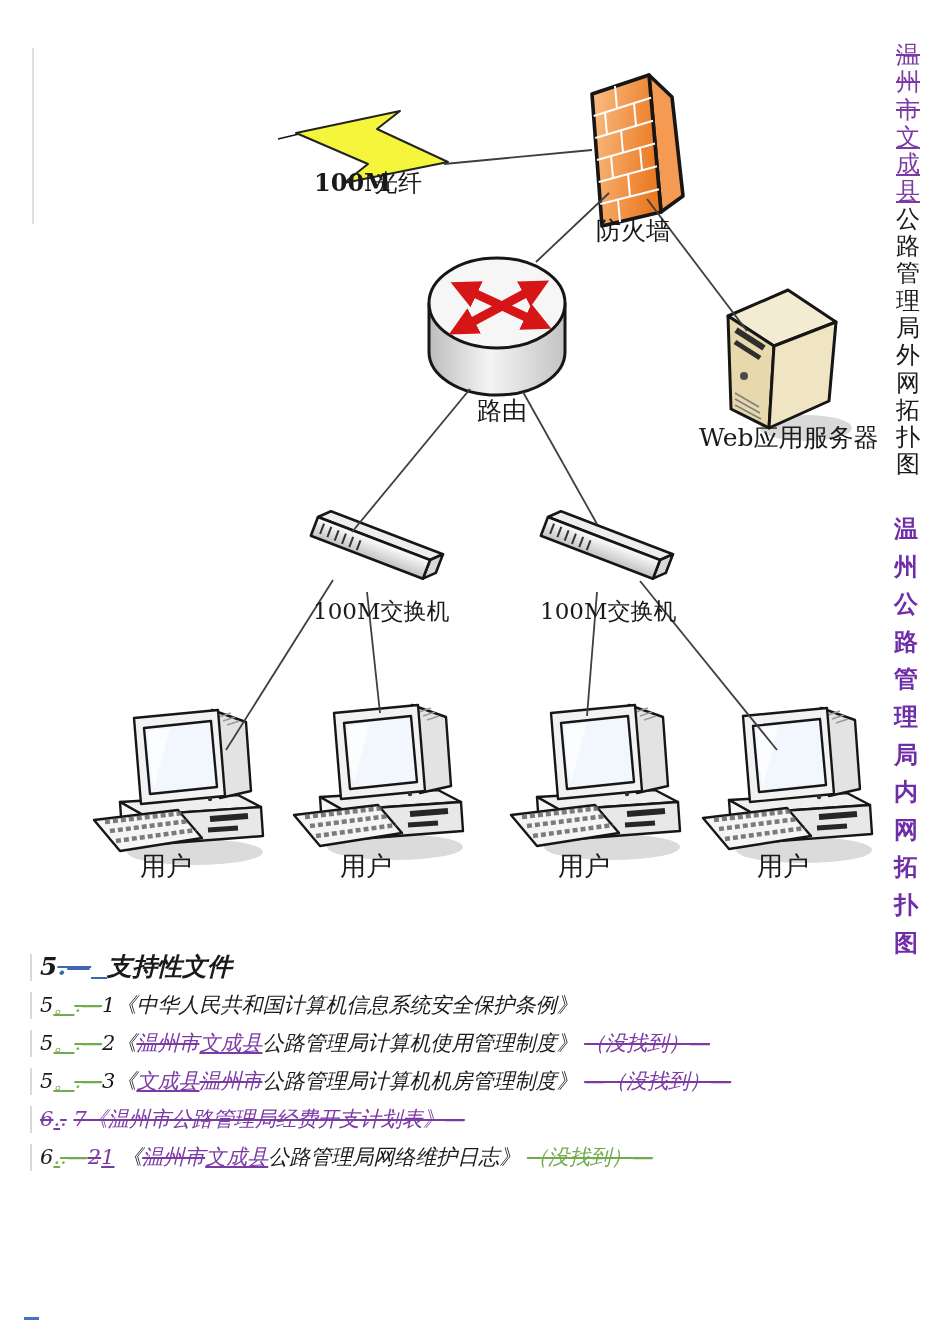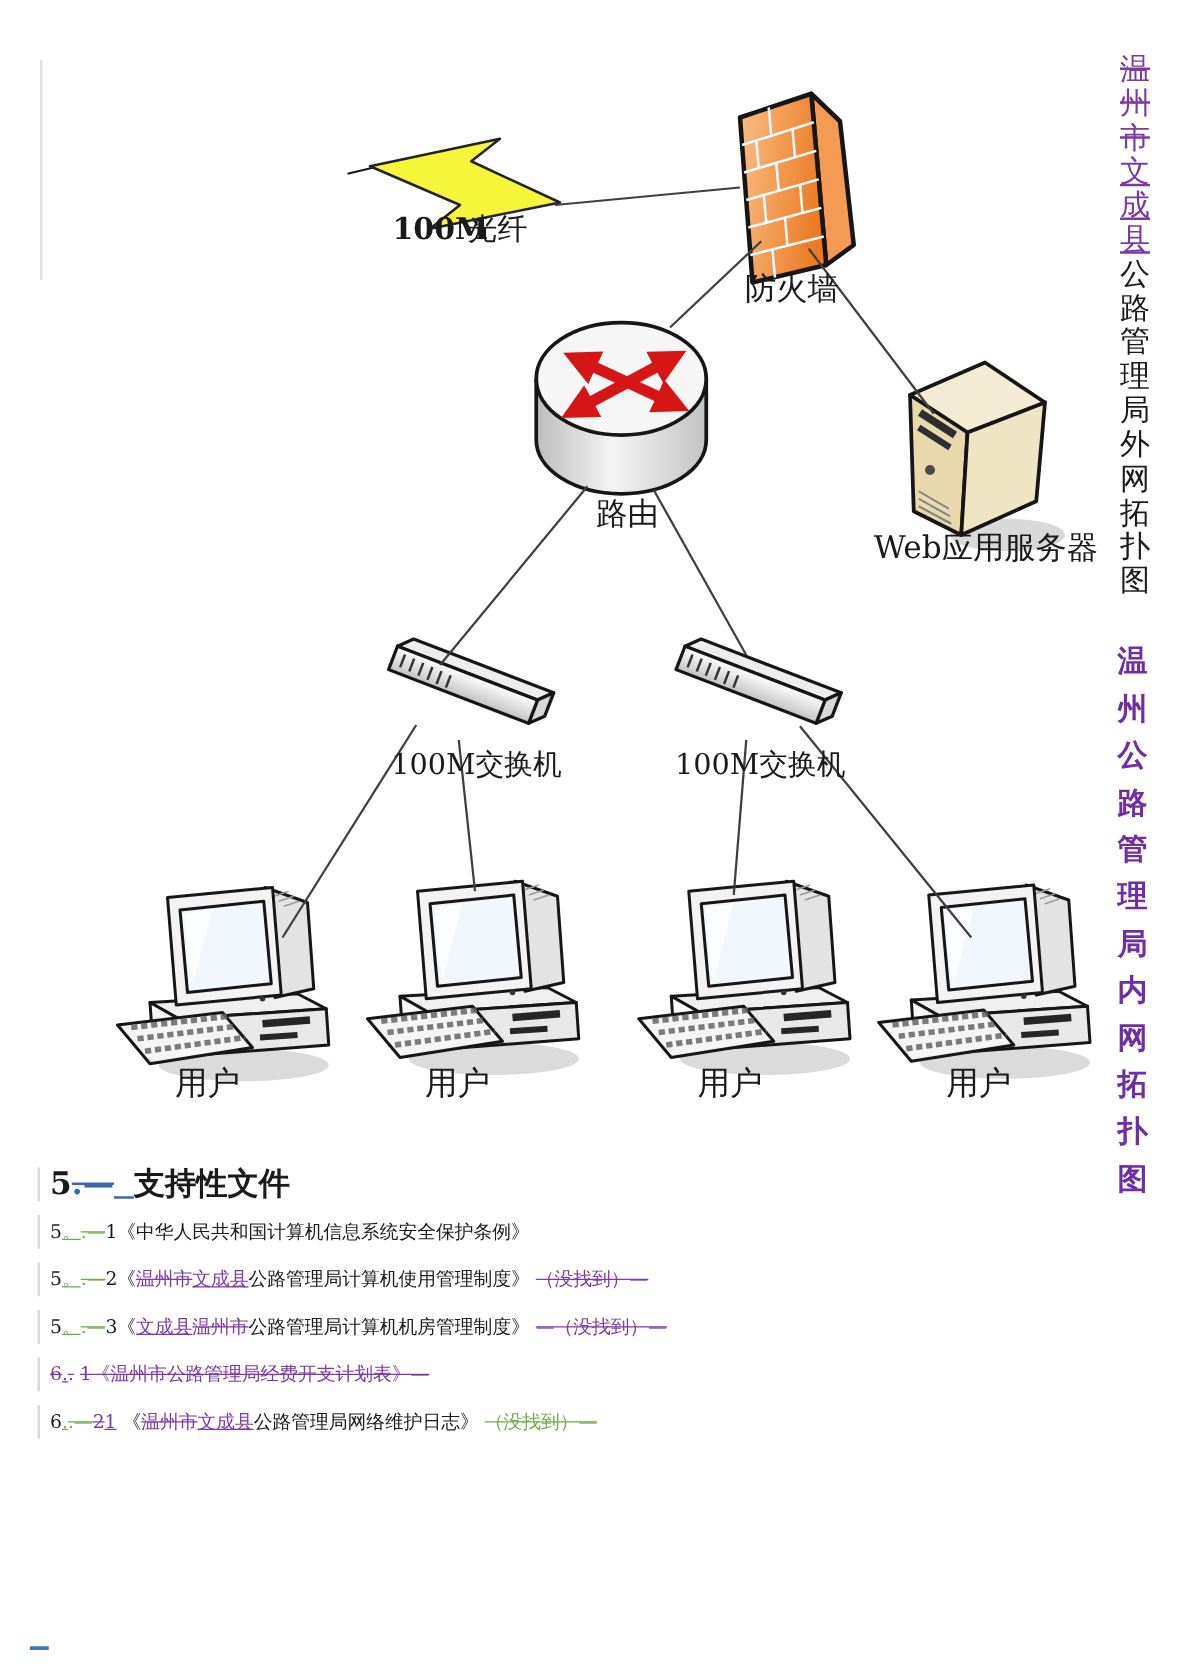--- a/index.html
+++ b/index.html
@@ -11,22 +11,22 @@
   
   #diagram{position:absolute;left:0;top:0;}
   
   .vt{position:absolute;width:34px;text-align:center;font-family:"DejaVu Serif",serif;}
   .vt .vchar{display:block;font-size:24px;}
   .vt.outer .vchar{height:27.3px;line-height:27.3px;}
   .vt.inner .vchar{height:37.6px;line-height:37.6px;font-weight:bold;}
   .vchar.del{text-decoration:line-through;}
   .vchar.ins{text-decoration:underline;}
   
-  #docblock{position:absolute;left:40px;top:928px;width:880px;}
-  .doc-line{position:relative;height:38px;line-height:38px;font-size:15px;white-space:nowrap;}
+  #docblock{position:absolute;left:40px;top:948px;width:880px;font-style:italic;}
+  .doc-line{position:relative;height:38px;line-height:38px;font-size:21px;white-space:nowrap;}
   .doc-line.heading{font-size:25px;}
   .doc-line::before{content:"";position:absolute;left:-10px;top:6px;width:2px;height:27px;background:#d9d9d9;}
   .run{text-decoration:none;}
   .run.del{text-decoration:line-through;}
   .run.ins{text-decoration:underline;}
   .run.b{font-weight:bold;}
   .run.del.b,.run.ins.b{font-weight:bold;}
   svg text{font-family:"DejaVu Serif",serif;fill:#1a1a1a;}
 </style>
 </head>
@@ -214,19 +214,19 @@
       <div class="vchar b" style="color: rgb(111, 45, 168);">拓</div>
       <div class="vchar b" style="color: rgb(111, 45, 168);">扑</div>
       <div class="vchar b" style="color: rgb(111, 45, 168);">图</div>
     </div>
 
   <div id="docblock">
       <div class="doc-line heading"><span class="run b">5</span><span class="run del b" style="color: rgb(60, 102, 174);">.—</span><span class="run ins" style="color: rgb(60, 102, 174);">&nbsp;&nbsp;</span><span class="run b">支持性文件</span></div>
       <div class="doc-line"><span class="run">5</span><span class="run ins" style="color: rgb(114, 171, 78);">。</span><span class="run del" style="color: rgb(114, 171, 78);">.—</span><span class="run">1《中华人民共和国计算机信息系统安全保护条例》</span></div>
       <div class="doc-line"><span class="run">5</span><span class="run ins" style="color: rgb(114, 171, 78);">。</span><span class="run del" style="color: rgb(114, 171, 78);">.—</span><span class="run">2《</span><span class="run del" style="color: rgb(124, 58, 164);">温州市</span><span class="run ins" style="color: rgb(124, 58, 164);">文成县</span><span class="run">公路管理局计算机使用管理制度》</span><span class="run">&nbsp;</span><span class="run del" style="color: rgb(124, 58, 164);">（没找到）—</span></div>
       <div class="doc-line"><span class="run">5</span><span class="run ins" style="color: rgb(114, 171, 78);">。</span><span class="run del" style="color: rgb(114, 171, 78);">.—</span><span class="run">3《</span><span class="run ins" style="color: rgb(124, 58, 164);">文成县</span><span class="run del" style="color: rgb(124, 58, 164);">温州市</span><span class="run">公路管理局计算机机房管理制度》</span><span class="run">&nbsp;</span><span class="run del" style="color: rgb(124, 58, 164);">—（没找到）—</span></div>
-      <div class="doc-line"><span class="run del" style="color: rgb(124, 58, 164);">6</span><span class="run ins" style="color: rgb(124, 58, 164);">.</span><span class="run del" style="color: rgb(124, 58, 164);">.</span><span class="run">&nbsp;</span><span class="run del" style="color: rgb(124, 58, 164);">1《温州市公路管理局经费开支计划表》—</span></div>
+      <div class="doc-line"><span class="run del" style="color: rgb(124, 58, 164);">6</span><span class="run ins" style="color: rgb(124, 58, 164);">.</span><span class="run del" style="color: rgb(124, 58, 164);">.</span><span class="run">&nbsp;</span><span class="run del" style="color: rgb(124, 58, 164);">7《温州市公路管理局经费开支计划表》—</span></div>
       <div class="doc-line"><span class="run">6</span><span class="run ins" style="color: rgb(114, 171, 78);">.</span><span class="run del" style="color: rgb(114, 171, 78);">.—</span><span class="run del" style="color: rgb(124, 58, 164);">2</span><span class="run ins" style="color: rgb(124, 58, 164);">1</span><span class="run">&nbsp;《</span><span class="run del" style="color: rgb(124, 58, 164);">温州市</span><span class="run ins" style="color: rgb(124, 58, 164);">文成县</span><span class="run">公路管理局网络维护日志》</span><span class="run">&nbsp;</span><span class="run del" style="color: rgb(114, 171, 78);">（没找到）—</span></div>
     </div>
 
   <div class="bluemark" style="left:24px;top:1317px;width:15px;"></div>
 
 </div>
 
 </body></html>

